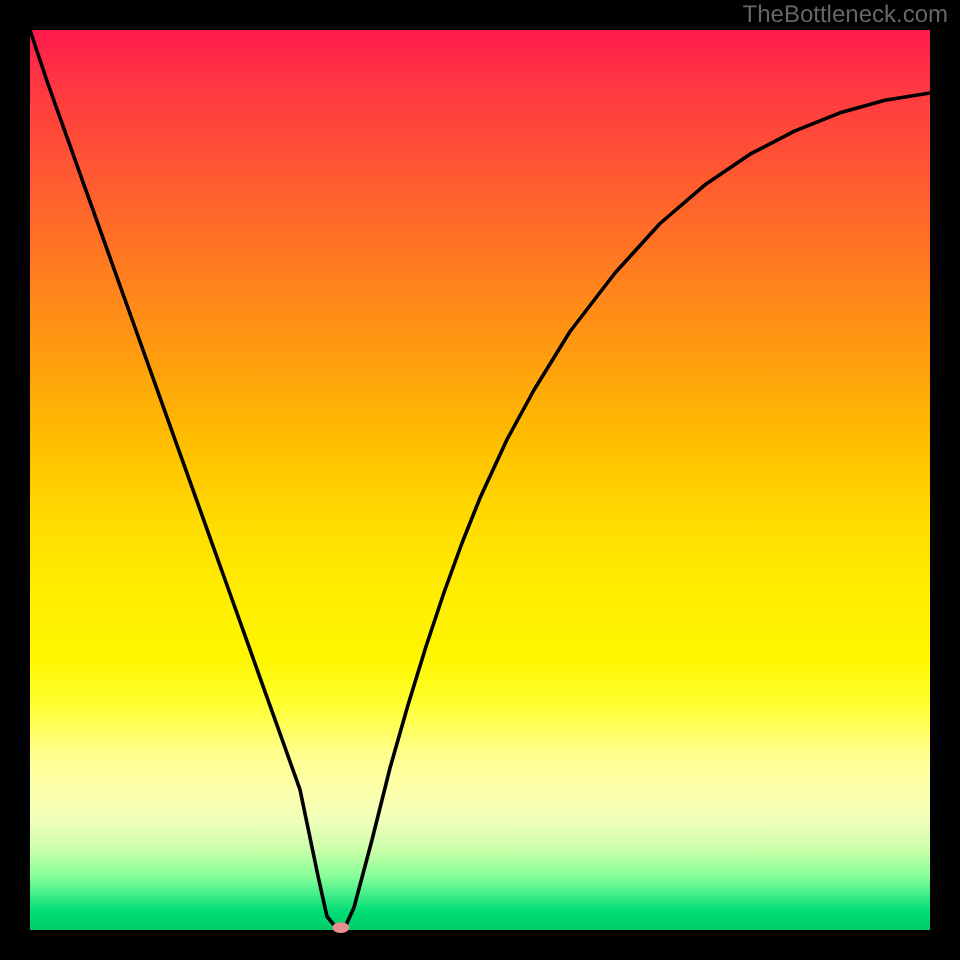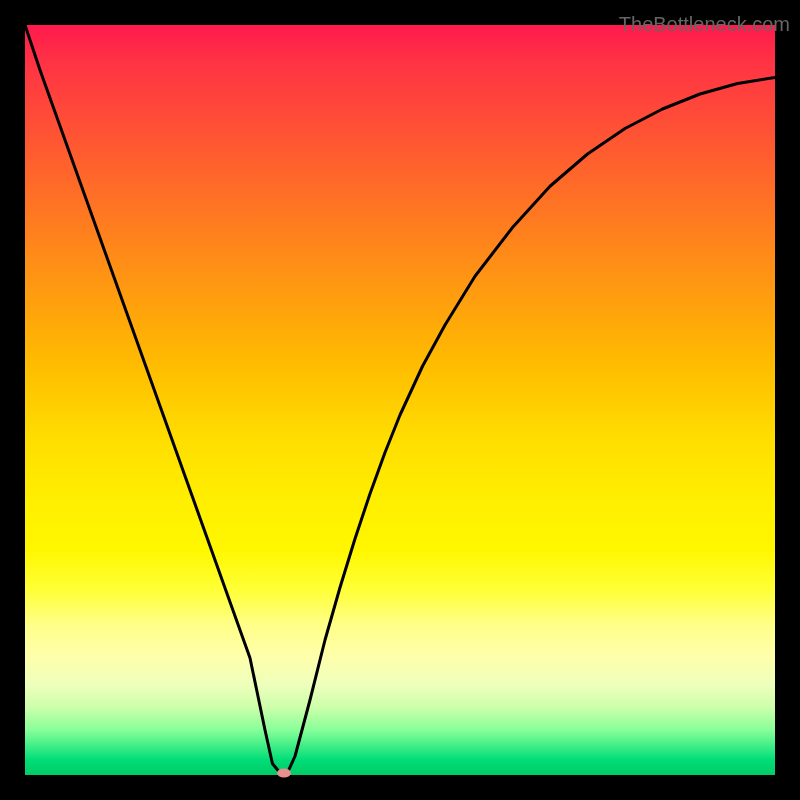--- a/index.html
+++ b/index.html
@@ -1,17 +1,17 @@
 <!DOCTYPE html>
 <html><head>
   <meta charset="utf-8">
   <style>
     * { margin: 0; padding: 0; box-sizing: border-box; }
     body { width: 800px; height: 800px; background: #000; position: relative; font-family: Arial, sans-serif; }
-    .watermark { position: absolute; top: 13px; right: 10px; color: #666; font-size: 20px; z-index: 10; }
+    .watermark { position: absolute; top: 1px; right: 10px; color: #666; font-size: 20px; z-index: 10; }
     .chart-container { position: absolute; top: 25px; left: 25px; width: 750px; height: 750px; }
     .gradient-bg {
       position: absolute;
       top: 0; left: 0; width: 100%; height: 100%;
       background: linear-gradient(to bottom,
         #ff1a4d 0%,
         #ff3344 5%,
         #ff5533 15%,
         #ff7722 25%,
         #ff9911 35%,

